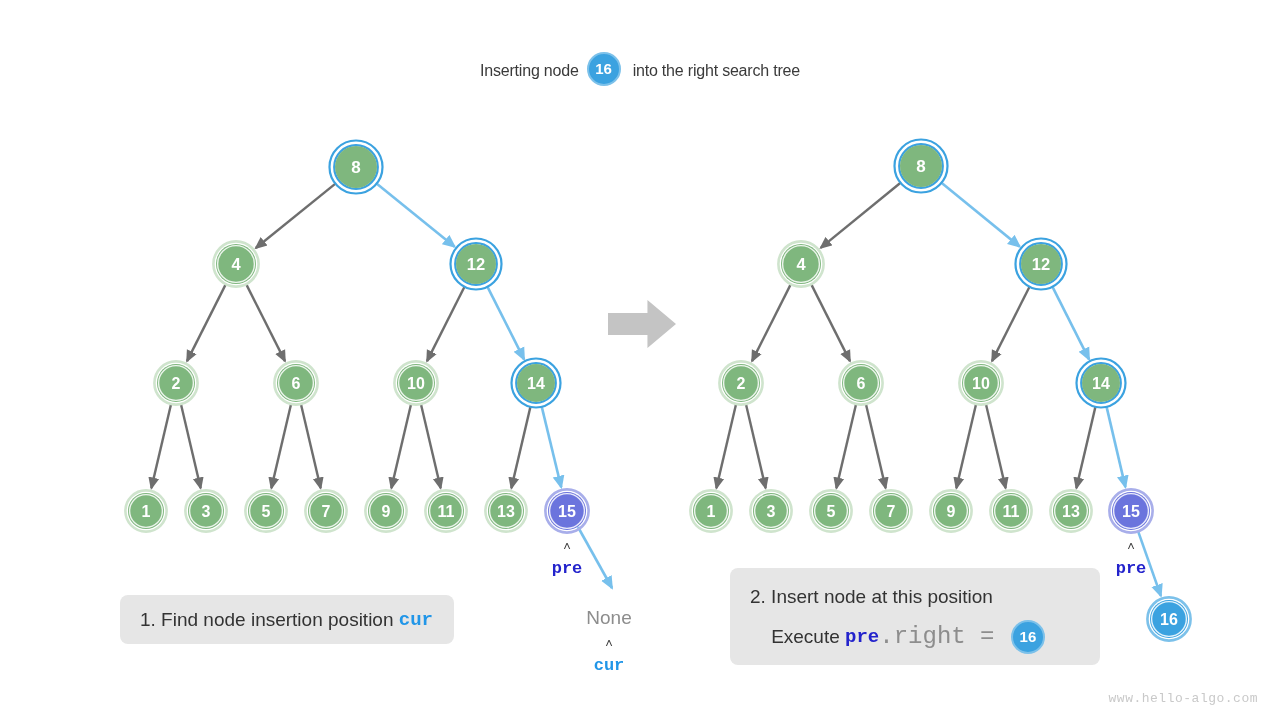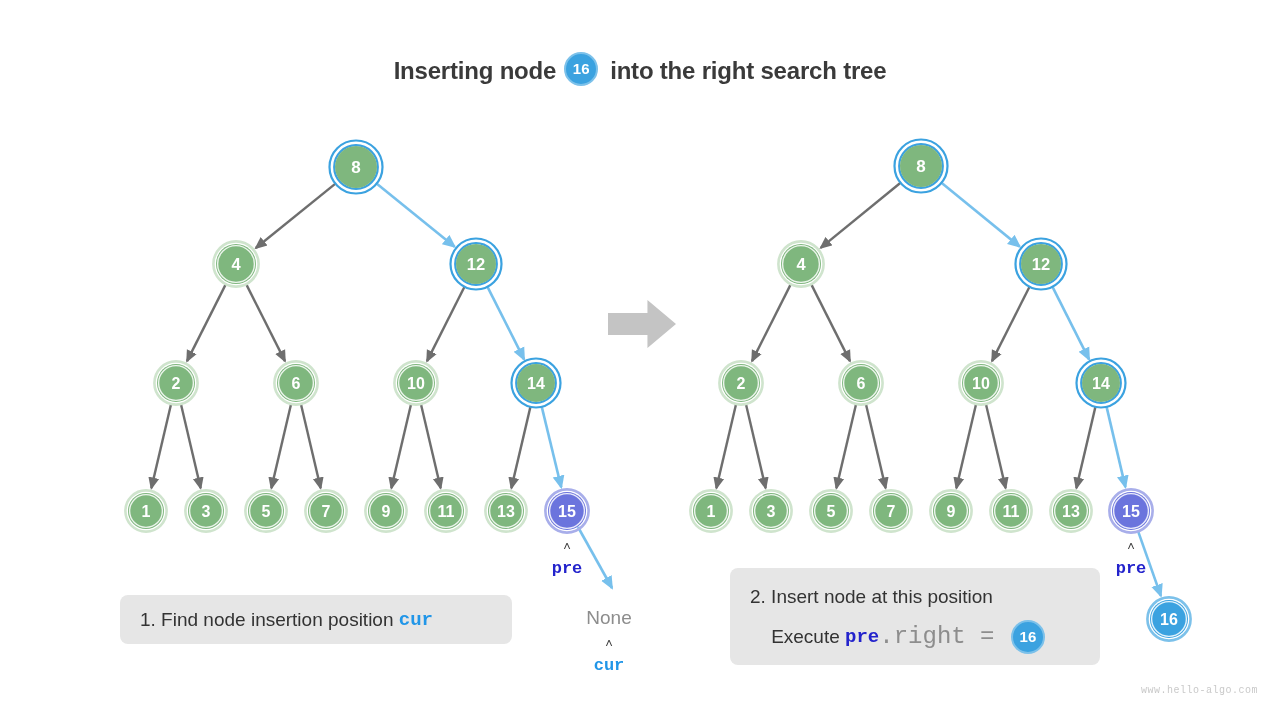--- a/index.html
+++ b/index.html
@@ -24,22 +24,22 @@
   .title-wrap {
     position: absolute;
     left: 0;
     top: 52px;
     width: 1280px;
     text-align: center;
     white-space: nowrap;
   }
   .title-text {
     font-family: "Liberation Sans", sans-serif;
-    font-size: 24px;
-    font-weight: bold;
+    font-size: 16px;
+    font-weight: normal;
     color: #3a3a3a;
     vertical-align: middle;
     letter-spacing: -0.2px;
   }
   .title-badge {
     display: inline-block;
     vertical-align: middle;
     width: 38px;
     height: 38px;
     margin: 0 8px;
@@ -85,23 +85,23 @@
   .inline-badge {
     display: inline-block;
     vertical-align: middle;
     width: 34px; height: 34px;
     position: relative;
     margin: 0 2px;
   }
   .watermark {
     position: absolute;
     right: 22px;
-    bottom: 24px;
+    bottom: 14px;
     font-family: "Liberation Mono", monospace;
-    font-size: 10px;
+    font-size: 13px;
     color: #c9c9c9;
     letter-spacing: 0.5px;
   }
   svg { display: block; }
   .node-label {
     font-family: "Liberation Sans", sans-serif;
     font-weight: bold;
     fill: #ffffff;
   }
   .ptr-label {
@@ -376,21 +376,21 @@
             <text x="1169" y="624.8" text-anchor="middle" class="node-label" font-size="16">16</text>
           </g>
         </g>
         <text x="1131" y="551" text-anchor="middle" class="caret">˄</text>
         <text x="1131" y="573" text-anchor="middle" class="ptr-label" fill="#2323cc">pre</text>
       </g>
       <polygon points="608,312.96 647.44,312.96 647.44,300 676,324 647.44,348 647.44,335.04 608,335.04" fill="#c4c4c4"></polygon>
     </svg>
 
   <div id="captions">
-      <div class="caption-box" style="left: 120px; top: 595px; width: 392px; height: 49px; display: flex; flex-direction: column; justify-content: center; padding: 12px 20px; background: rgb(230, 230, 230);">
+      <div class="caption-box" style="left: 120px; top: 595px; width: 334px; height: 49px; display: flex; flex-direction: column; justify-content: center; padding: 12px 20px; background: rgb(230, 230, 230);">
         <div class="caption-line" style="display: flex; align-items: center; min-height: auto;">
           <span style="white-space: pre;">1. Find node insertion position </span>
           <span class="kw-cur" style="white-space: pre;">cur</span>
         </div>
       </div>
       <div class="caption-box" style="left: 730px; top: 568px; width: 370px; height: 97px; display: flex; flex-direction: column; justify-content: center; padding: 16px 20px; background: rgb(230, 230, 230);">
         <div class="caption-line" style="display: flex; align-items: center; min-height: 40px;">
           <span style="white-space: pre;">2. Insert node at this position</span>
         </div>
         <div class="caption-line" style="display: flex; align-items: center; min-height: 40px;">

